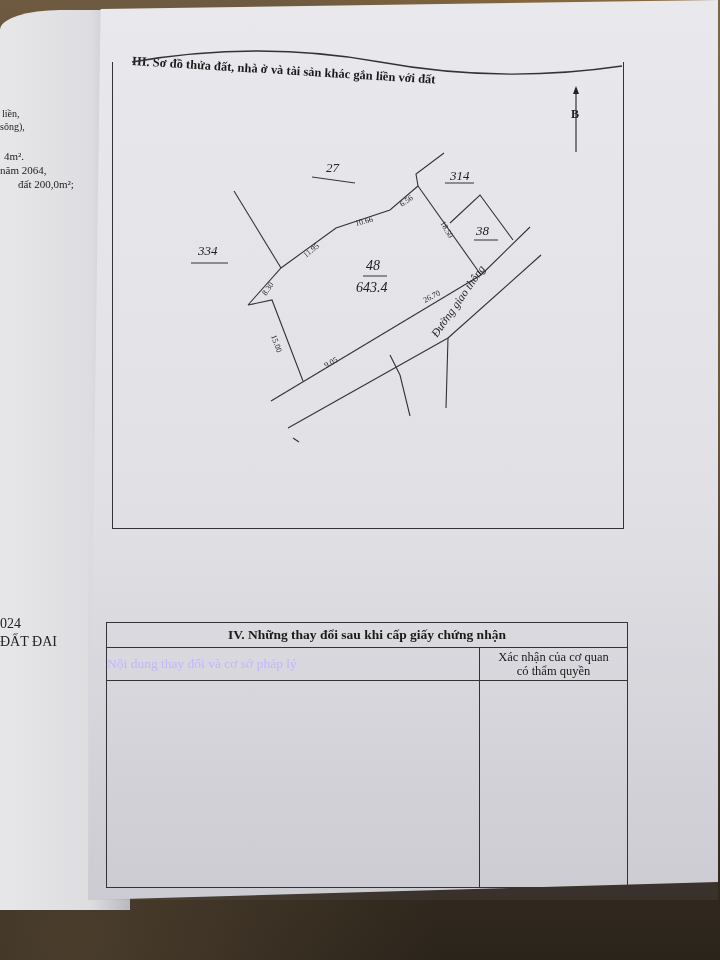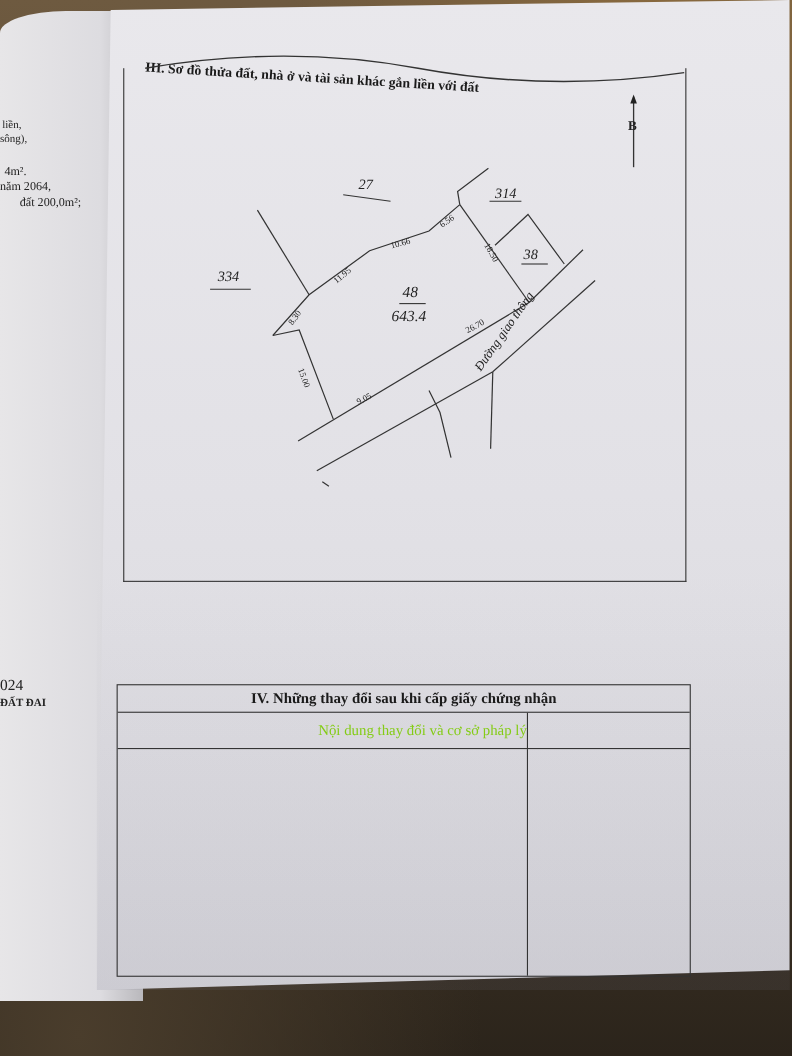--- a/index.html
+++ b/index.html
@@ -17,21 +17,21 @@
       linear-gradient(180deg,#6e5a40 0%,#4c3e2d 60%,#2b241b 100%);
   }
   .page-left {
     position:absolute; left:0; top:10px; width:130px; height:900px;
     background:linear-gradient(90deg,#e7e6e8 0%,#dddce0 70%,#b9b8bc 100%);
     border-top-left-radius:60px 20px;
   }
   .page-left .txt {
     position:absolute; left:0; font-size:11px; color:#222; white-space:nowrap;
   }
-  .page-left .big { font-weight:bold; font-size:10px; }
+  .page-left .big { font-weight:normal; font-size:14px; }
   .page-main {
     position:absolute; left:88px; top:0; width:630px; height:900px;
     background:linear-gradient(180deg,#e9e8ec 0%,#e2e1e6 50%,#d8d7dc 100%);
     clip-path:polygon(2% 1%, 100% 0%, 100% 98%, 0% 100%);
   }
   .shade {
     position:absolute; left:88px; top:520px; width:630px; height:380px;
     background:linear-gradient(180deg, rgba(0,0,0,0) 0%, rgba(120,120,140,0.12) 100%);
   }
   .sec3-title {
@@ -49,21 +49,21 @@
   .dim { font-family:"Liberation Serif", serif; fill:#222; font-size:8px; }
   .sec4 {
     position:absolute; left:106px; top:574px; width:520px; height:264px;
     border:1.3px solid #333; background:transparent;margin-top:48px;
   }
   .sec4 .head {
     height:24px; border-bottom:1.3px solid #333;
     text-align:center; font-weight:bold; font-size:13.5px; line-height:24px; color:#1a1a1a;
   }
   .sec4 .cols { display:flex; height:32px; border-bottom:1.3px solid #333; }
-  .sec4 .c1 { flex:0 0 372px; border-right:1.3px solid #333; text-align:right; font-size:13.5px; line-height:32px; color:#84cc16; }
+  .sec4 .c1 { flex:0 0 372px; border-right:1.3px solid #333; text-align:left; font-size:13.5px; line-height:32px; color:#c4b5fd; }
   .sec4 .c2 { flex:1; text-align:center; font-size:12.5px; line-height:14px; padding-top:2px; color:#1a1a1a; }
   .sec4 .body { display:flex; height:206px; }
   .sec4 .b1 { flex:0 0 372px; border-right:1.3px solid #333; }
   .sec4 .b2 { flex:1; }
 </style>
 </head>
 <body>
 
 <div class="bg-wood"></div>
 
@@ -144,18 +144,22 @@
   <text class="dim" transform="translate(326,368) rotate(-28)">9.05</text>
   <text class="dim" transform="translate(271,336) rotate(70)">15.00</text>
 
   <text transform="translate(437,338) rotate(-55)" font-family="Liberation Serif, serif" font-style="italic" font-size="11.5" fill="#222">Đường giao thông</text>
 </svg>
 
 <div class="sec4">
   <div class="head">IV. Những thay đổi sau khi cấp giấy chứng nhận</div>
   <div class="cols">
     <div class="c1">Nội dung thay đổi và cơ sở pháp lý</div>
+    <div class="c2">
+      <div>Xác nhận của cơ quan</div>
+      <div>có thẩm quyền</div>
+    </div>
   </div>
   <div class="body">
     <div class="b1"></div>
     <div class="b2"></div>
   </div>
 </div>
 
 </body></html>

